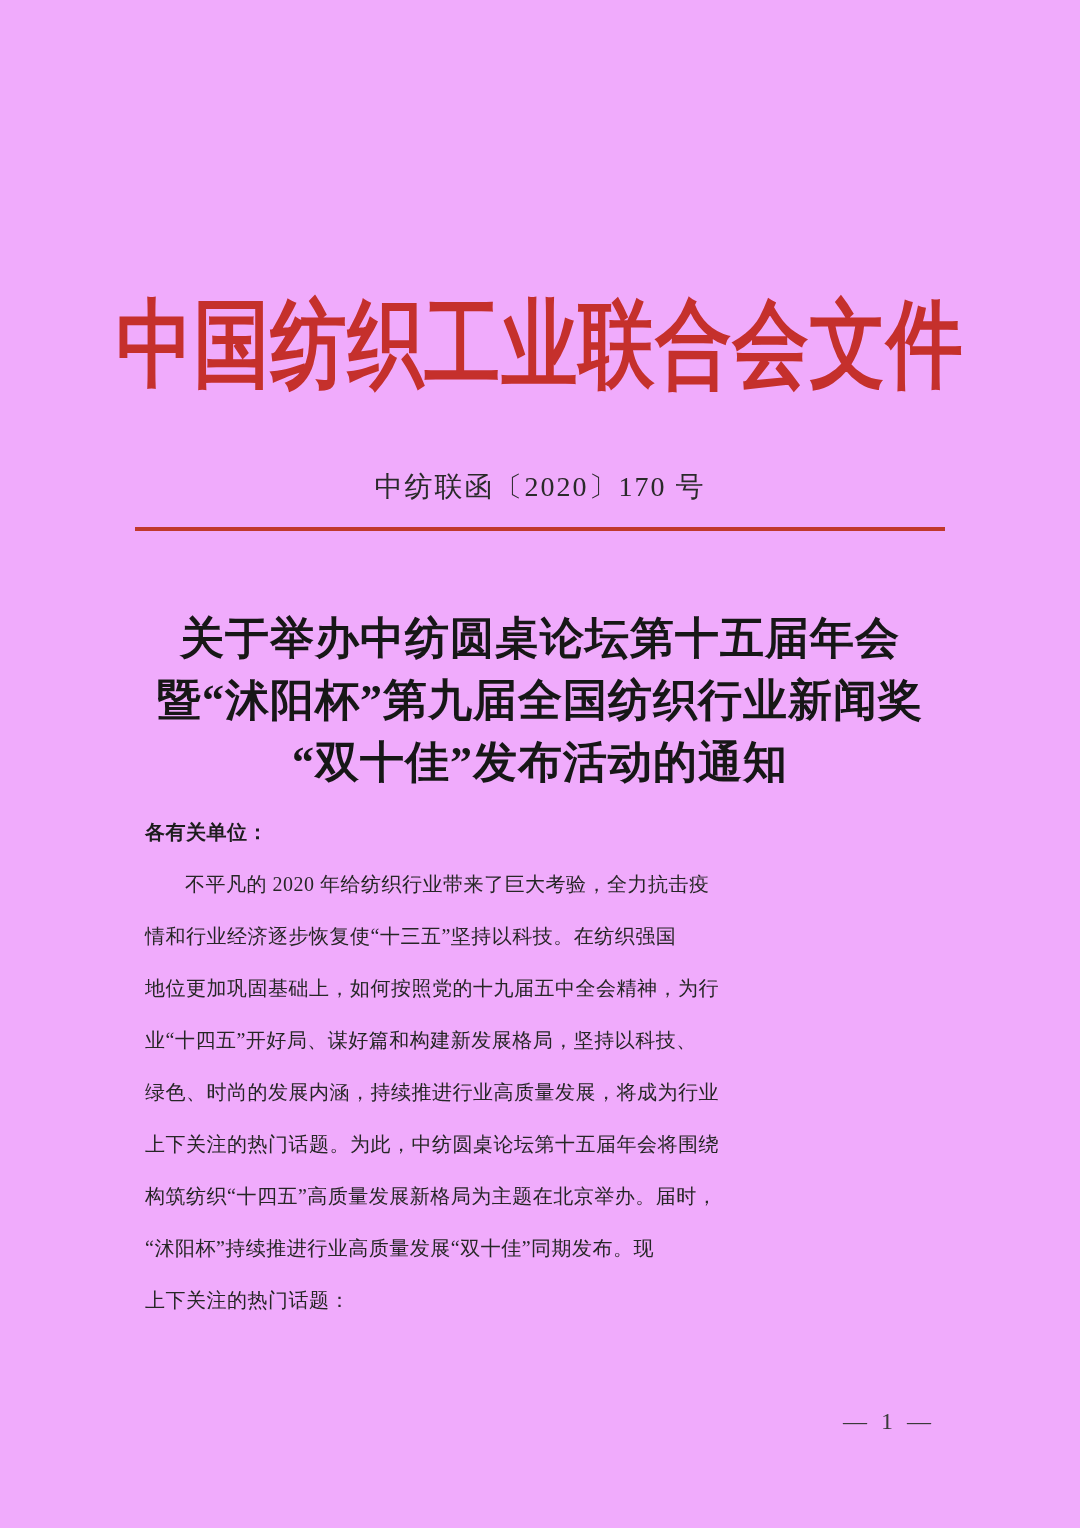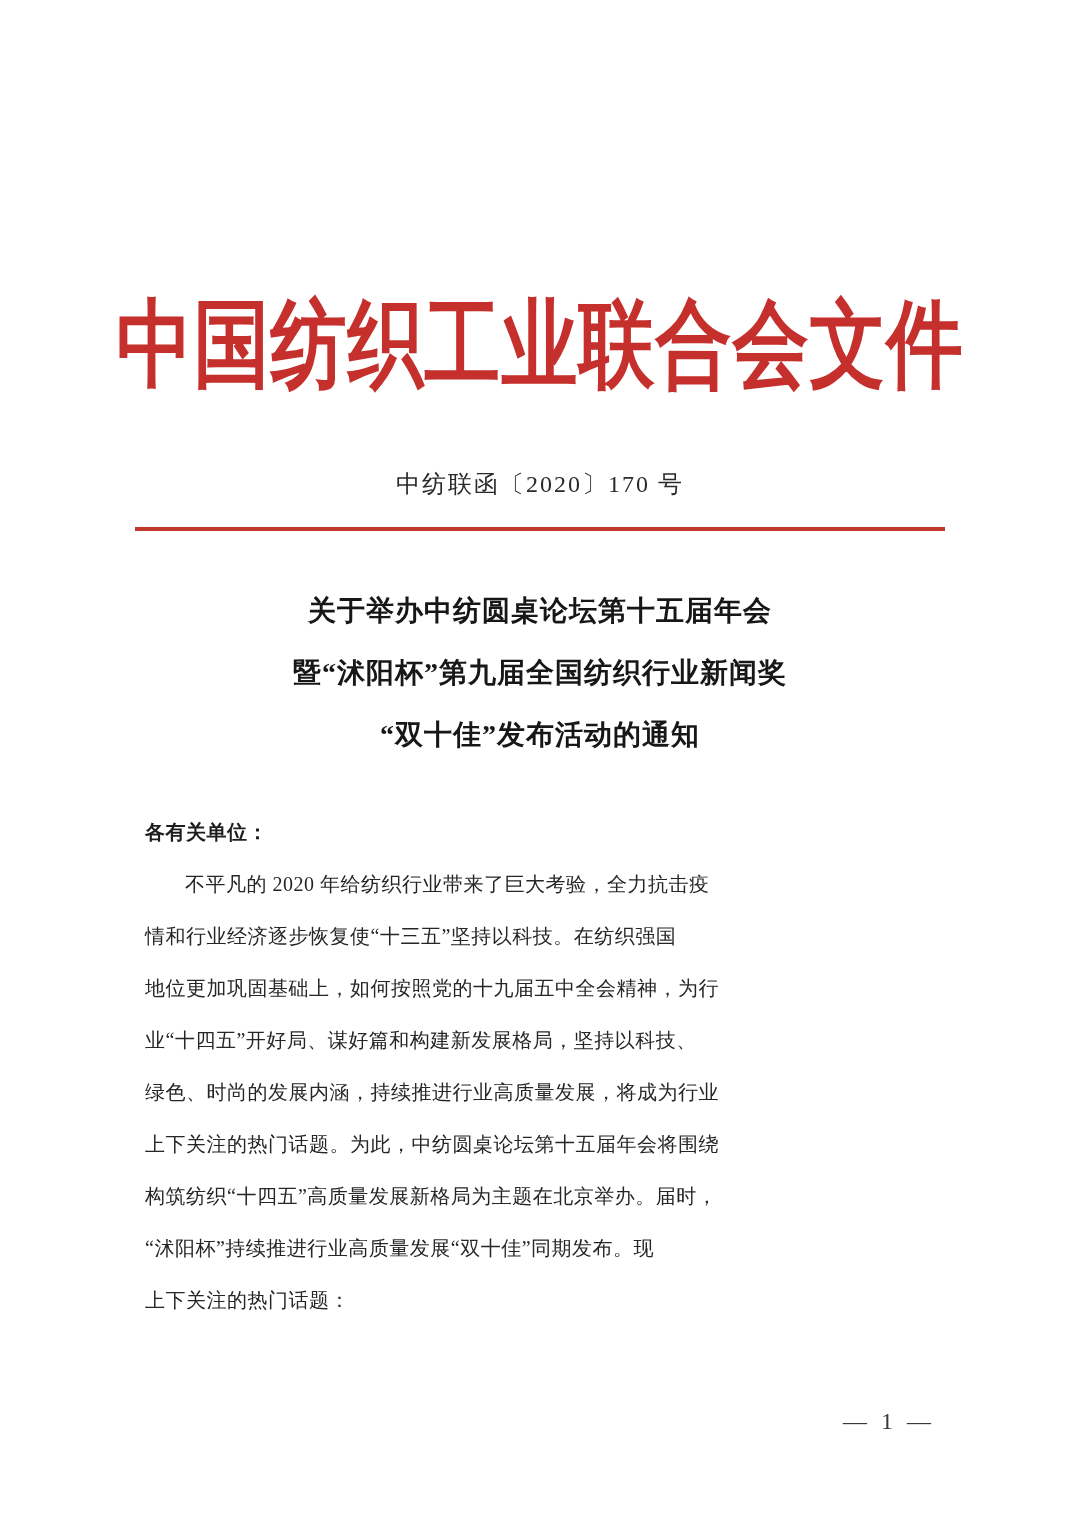--- a/index.html
+++ b/index.html
@@ -30,39 +30,39 @@
     transform-origin: center center;
     letter-spacing: 1px;
     white-space: nowrap;
   }
   .doc-number {
     position: absolute;
     top: 468px;
     left: 0;
     width: 100%;
     text-align: center;
-    font-size: 24px;
+    font-size: 28px;
     color: #2a2a2a;
     letter-spacing: 2px;
   }
   .red-rule {
     position: absolute;
     top: 527px;
     left: 135px;
     width: 810px;
     height: 4px;
     background: #c0392b;
   }
   .doc-title {
     position: absolute;
-    top: 580px;
+    top: 608px;
     left: 0;
     width: 100%;
     text-align: center;
-    font-size: 28px;
+    font-size: 44px;
     font-weight: bold;
     color: #171717;
     line-height: 62px;
     letter-spacing: 1px;
   }
   .body-block {
     position: absolute;
     top: 806px;
     left: 145px;
     width: 792px;
@@ -86,21 +86,21 @@
     top: 1408px;
     right: 145px;
     font-size: 24px;
     color: #3a3a3a;
     letter-spacing: 4px;
   }
 </style>
 </head>
 <body>
 
-<div class="page" style="background: #ffffff; text-decoration: underline;">
+<div class="page" style="background: #f0abfc; text-decoration: underline;">
 
   <div class="masthead" style="color: rgb(197, 48, 44);">中国纺织工业联合会文件</div>
 
   <div class="doc-number">中纺联函〔2020〕170 号</div>
 
   <div class="red-rule" style="background: rgb(192, 57, 43);"></div>
 
   <div class="doc-title">
     <div class="title-line">关于举办中纺圆桌论坛第十五届年会</div>
     <div class="title-line">暨“沭阳杯”第九届全国纺织行业新闻奖</div>

